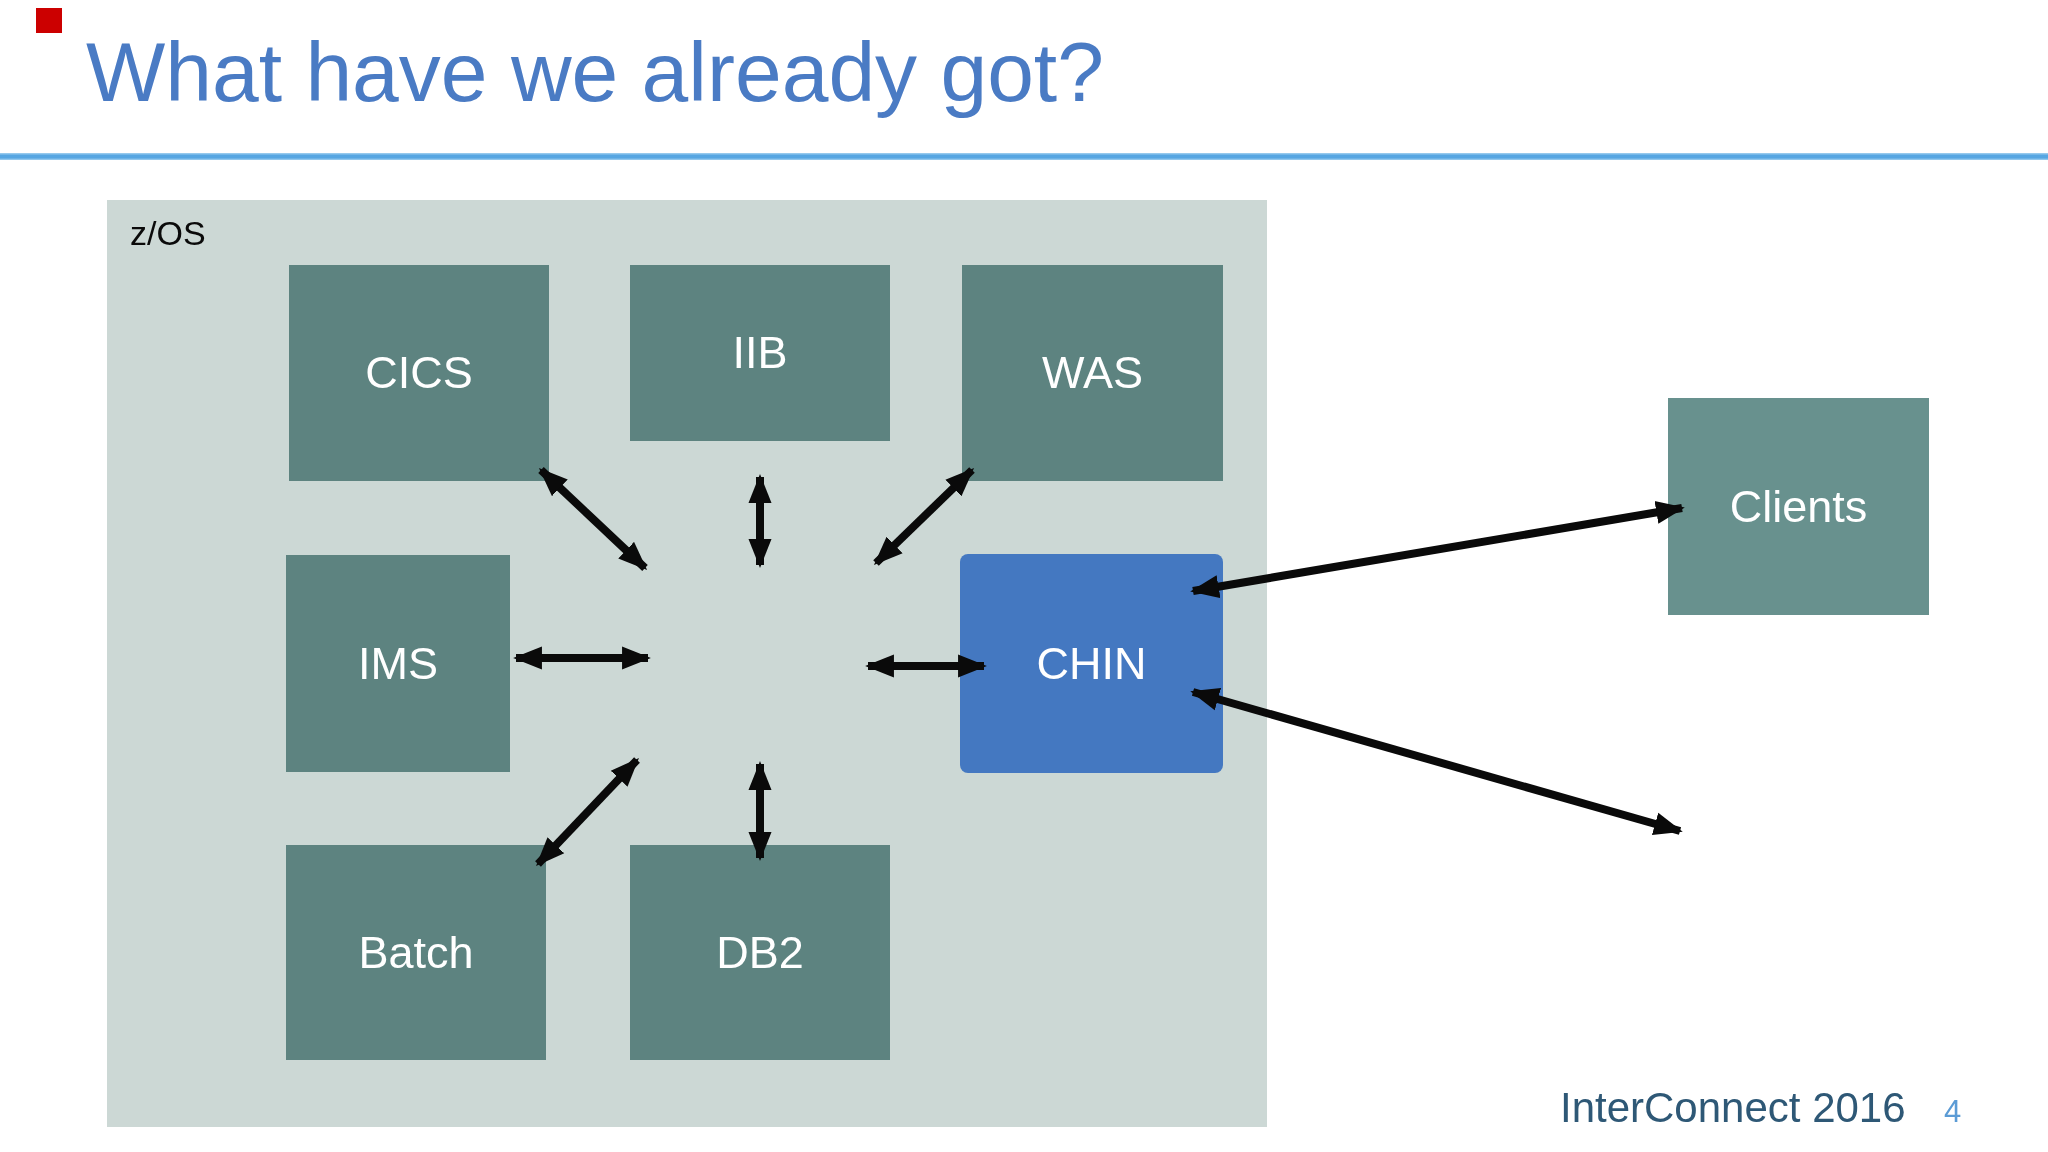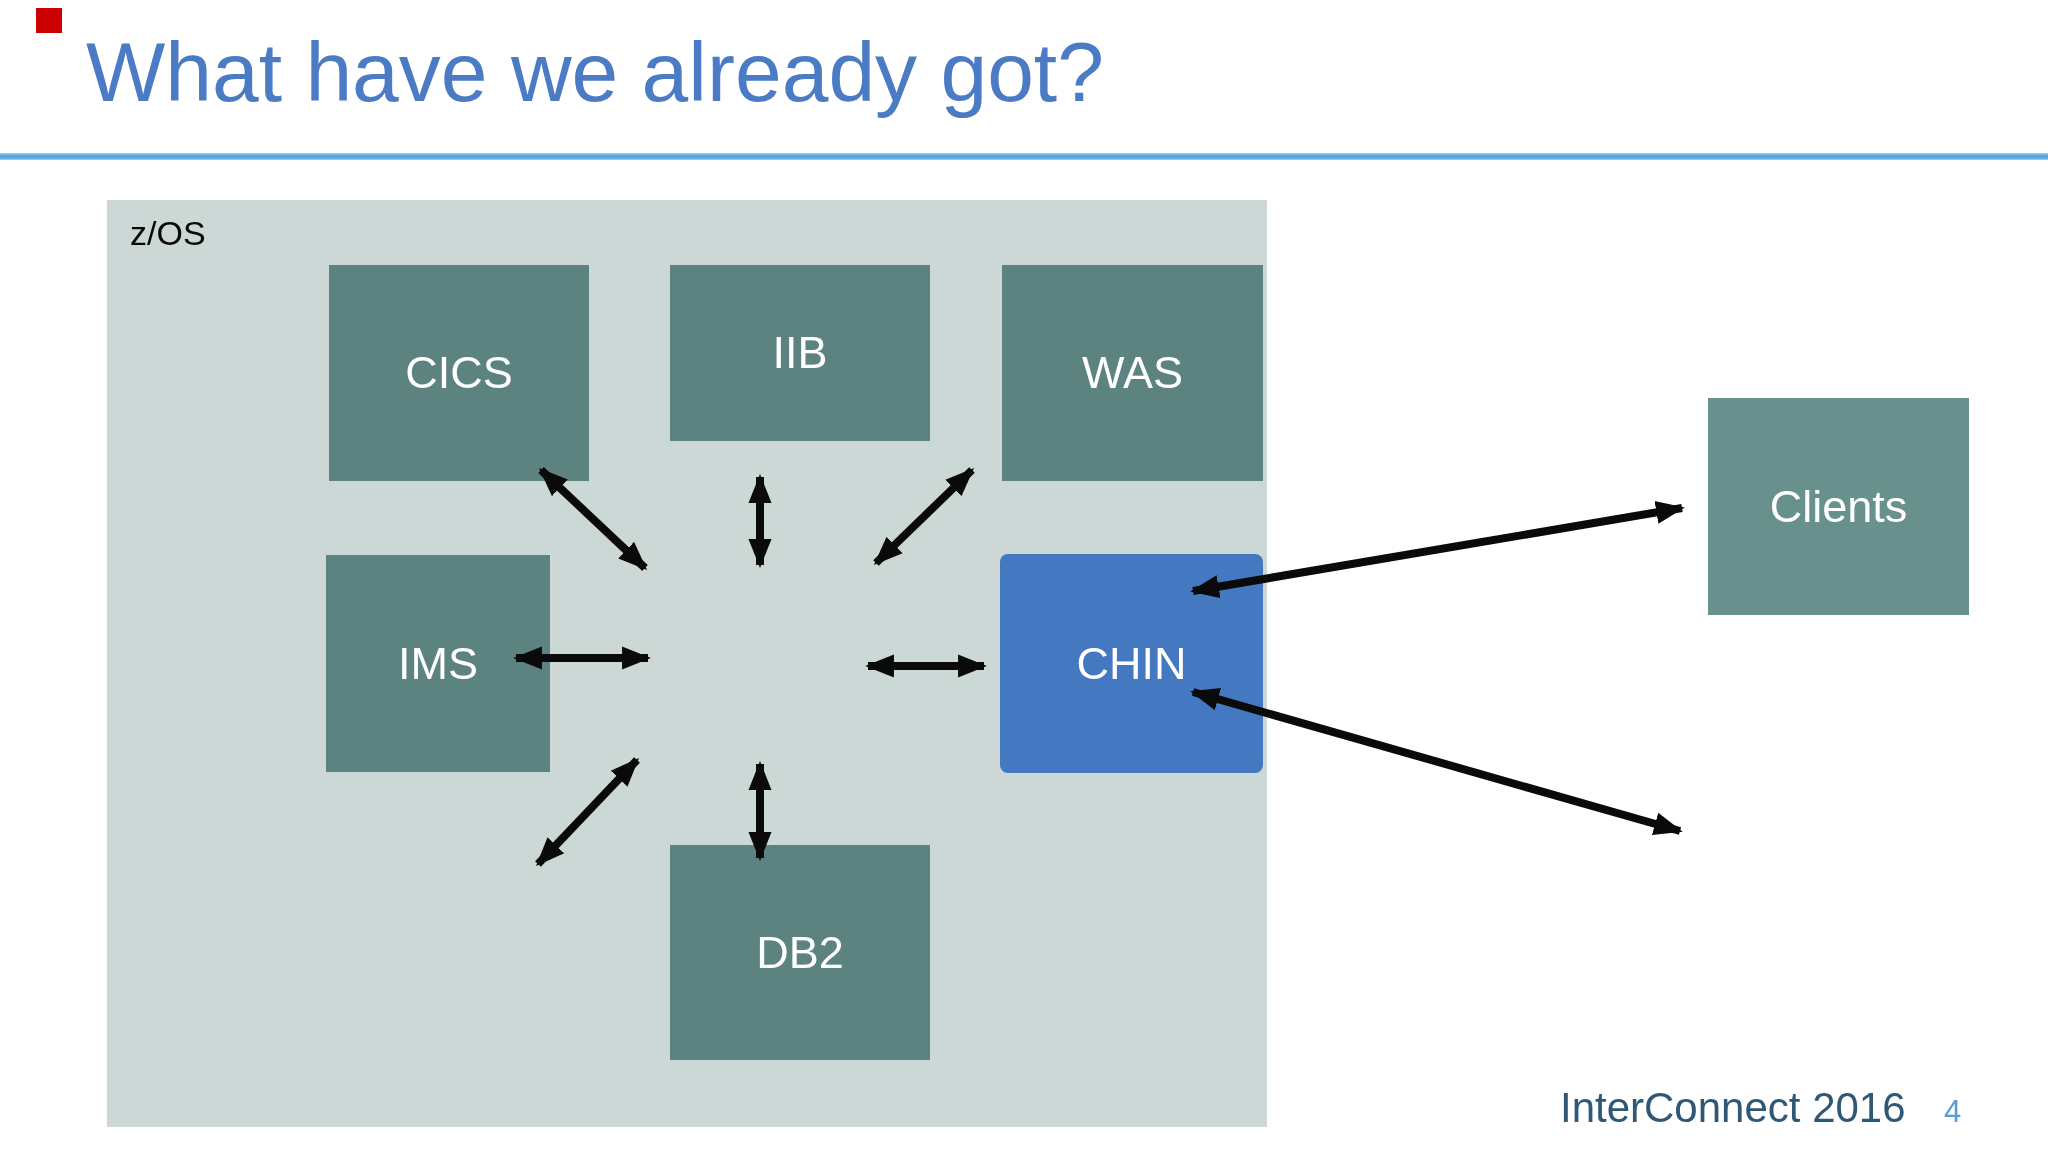--- a/index.html
+++ b/index.html
@@ -47,21 +47,20 @@
     color: #0a0a0a;
   }
   .node {
     position: absolute;
     display: flex;
     align-items: center;
     justify-content: center;
     color: #ffffff;
     font-size: 45px;
     user-select: none;
-    margin-left: 40px;
   }
   .n-cics    { left: 289px;  top: 265px; width: 260px; height: 216px; background: #5d8380; }
   .n-iib     { left: 630px;  top: 265px; width: 260px; height: 176px; background: #5d8380; }
   .n-was     { left: 962px;  top: 265px; width: 261px; height: 216px; background: #5d8380; }
   .n-ims     { left: 286px;  top: 555px; width: 224px; height: 217px; background: #5d8380; }
   .n-mstr    { left: 632px;  top: 554px; width: 258px; height: 220px; background: #4478c1; }
   .n-chin    { left: 960px;  top: 554px; width: 263px; height: 219px; background: #4478c1; border-radius: 8px; }
   .n-batch   { left: 286px;  top: 845px; width: 260px; height: 215px; background: #5d8380; }
   .n-db2     { left: 630px;  top: 845px; width: 260px; height: 215px; background: #5d8380; }
   .n-clients { left: 1668px; top: 398px; width: 261px; height: 217px; background: #68918e; }
@@ -109,20 +108,23 @@
   </div>
   <div class="node n-was">
     <span>WAS</span>
   </div>
   <div class="node n-ims">
     <span>IMS</span>
   </div>
   <div class="node n-chin">
     <span>CHIN</span>
   </div>
+  <div class="node n-batch">
+    <span>Batch</span>
+  </div>
   <div class="node n-db2">
     <span>DB2</span>
   </div>
   <div class="node n-clients">
     <span>Clients</span>
   </div>
 
   <svg class="arrow-layer" viewBox="0 0 2048 1152" xmlns="http://www.w3.org/2000/svg" aria-hidden="true">
     <defs>
       <marker id="ah" viewBox="0 0 10 8" refX="9" refY="4" markerWidth="3.6" markerHeight="3" orient="auto-start-reverse">

